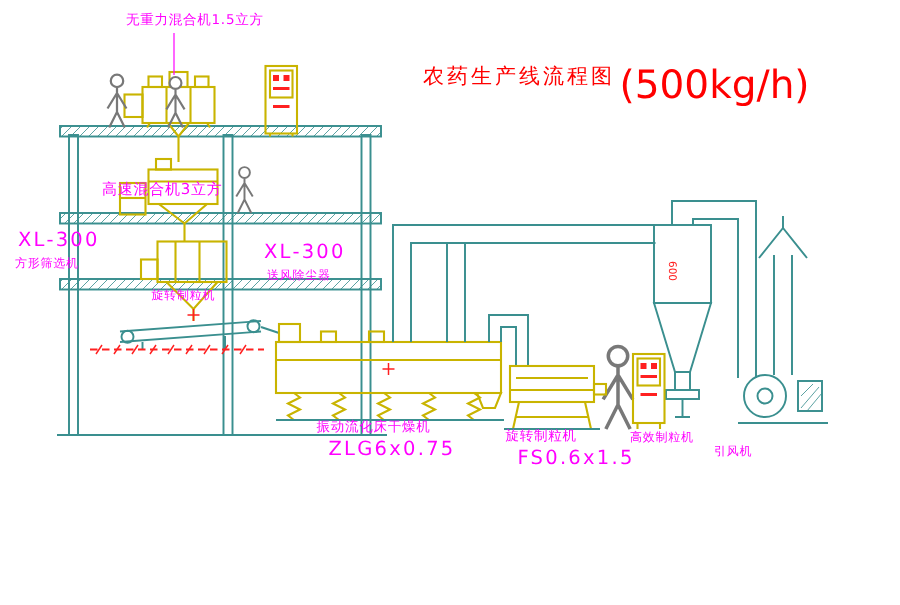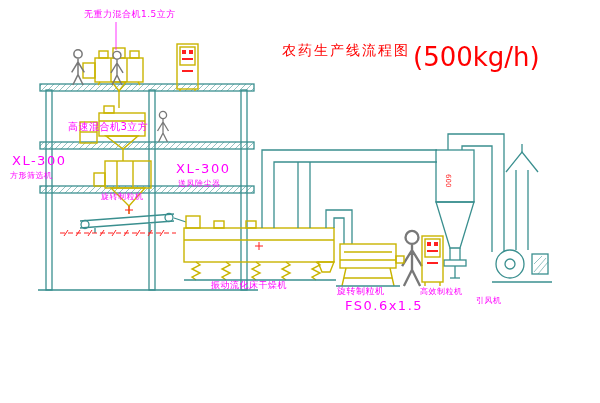--- a/index.html
+++ b/index.html
@@ -193,20 +193,21 @@
   </svg>
 
   <div class="lbl" style="left:84px;top:10px;font-size:9px">无重力混合机1.5立方</div>
   <div class="lbl" style="left:68px;top:122px;font-size:10px">高速混合机3立方</div>
   <div class="lbl big" style="left:12px;top:154px;font-size:13px">XL-300</div>
   <div class="lbl" style="left:10px;top:172px;font-size:8px">方形筛选机</div>
   <div class="lbl big" style="left:176px;top:162px;font-size:13px">XL-300</div>
   <div class="lbl" style="left:178px;top:180px;font-size:8px">送风除尘器</div>
   <div class="lbl" style="left:101px;top:193px;font-size:8px">旋转制粒机</div>
   <div class="lbl" style="left:211px;top:281px;font-size:9px">振动流化床干燥机</div>
+  <div class="lbl big" style="left:219px;top:293px;font-size:13px">ZLG6x0.75</div>
   <div class="lbl" style="left:337px;top:287px;font-size:9px">旋转制粒机</div>
   <div class="lbl big" style="left:345px;top:299px;font-size:13px">FS0.6x1.5</div>
   <div class="lbl" style="left:420px;top:288px;font-size:8px">高效制粒机</div>
   <div class="lbl" style="left:476px;top:297px;font-size:8px">引风机</div>
   <div class="lbl vert" style="left:444px;top:174px;font-size:7px">600</div>
 
   <div class="title-row" style="left:282px;top:42px">
     <span style="font-size:14px">农药生产线流程图</span>
     <span style="font-size:26px;letter-spacing:0">(500kg/h)</span>
   </div>

